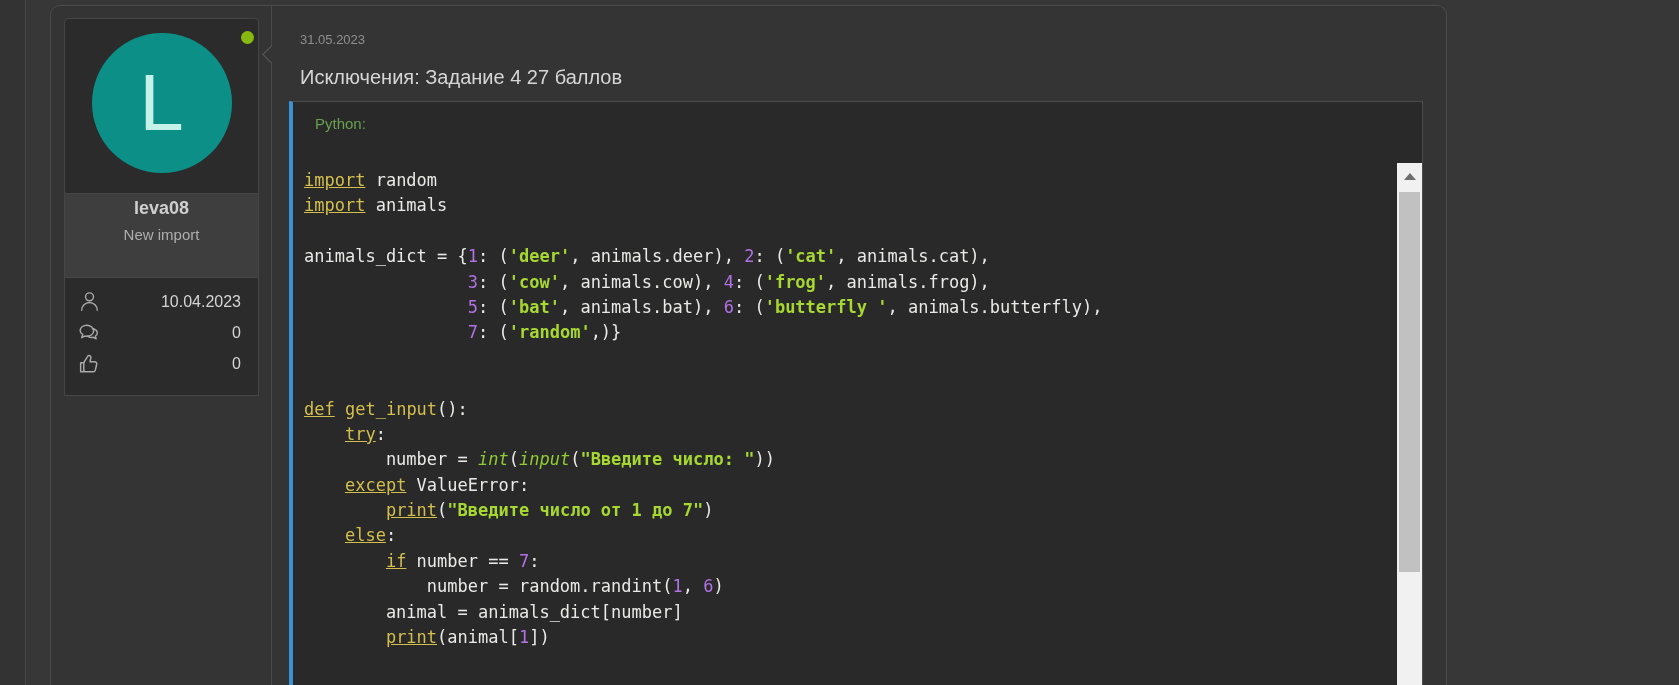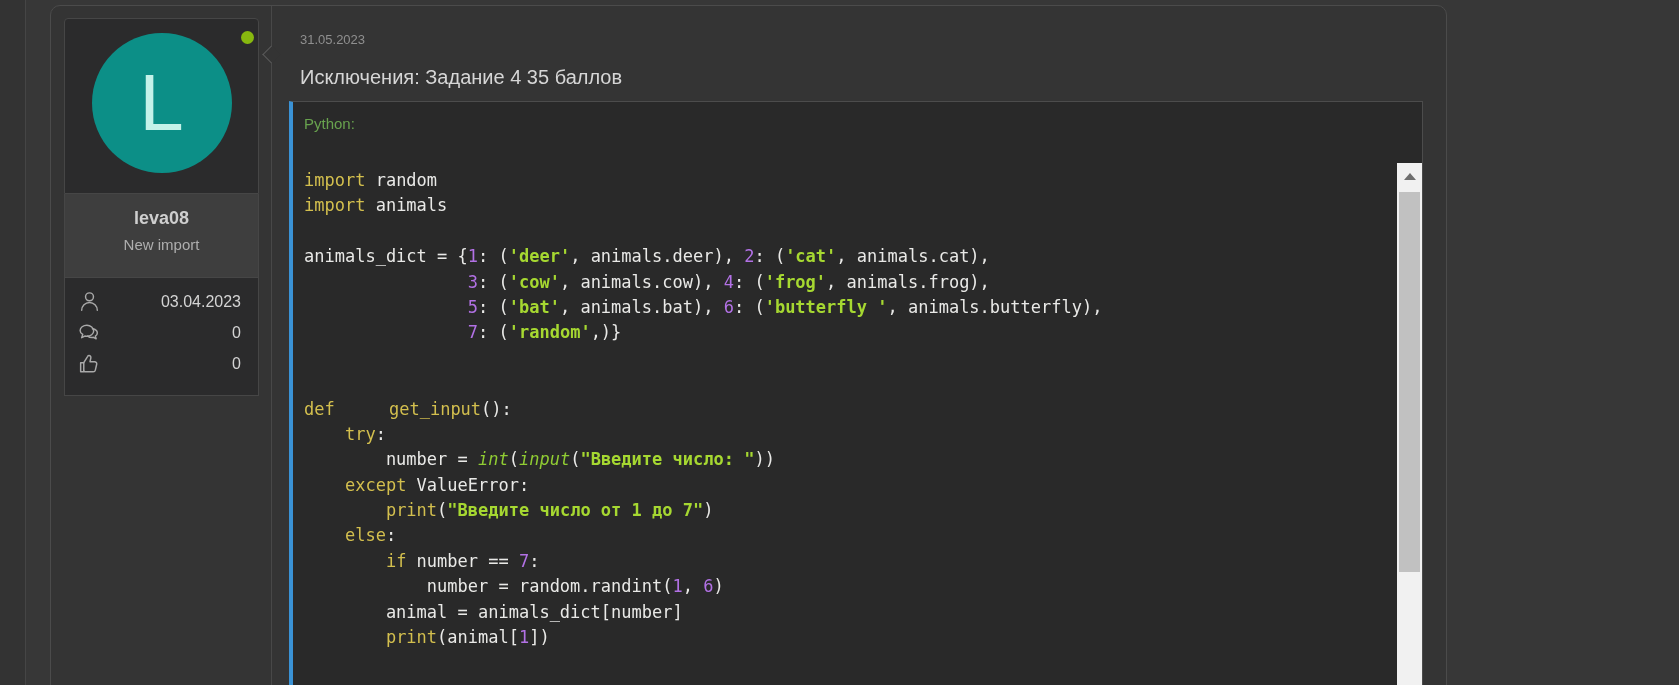--- a/index.html
+++ b/index.html
@@ -38,21 +38,21 @@
     font-size:80px; line-height:1; font-weight:400;
     font-family:"Liberation Sans", sans-serif;
   }
   .online-dot {
     position:absolute; right:4px; top:12px; width:13px; height:13px;
     border-radius:50%; background: var(--online-dot, #87b80f);
   }
   .user-name-box {
     height:84px; background: var(--username-bg, #3e3e3e);
     border:1px solid #464646; border-top:none;
-    text-align:center; padding-top:14px;
+    text-align:center; padding-top:4px;
   }
   .username { font-size:18px; font-weight:bold; color:#cfcfcf; cursor:pointer; }
   .user-role { font-size:15px; color:#aeaeae; margin-top:7px; }
   .user-stats {
     height:118px; background: var(--panel-bg, #2b2b2c);
     border:1px solid #464646; border-top:none;
     padding:8px 17px 0 12px;
   }
   .stat-row { display:flex; align-items:center; height:31px; }
   .stat-row svg { width:25px; height:25px; stroke:#a9a9a9; fill:none;
@@ -74,36 +74,36 @@
   .msg-title { position:absolute; left:28px; top:60px; font-size:20px; color:#d6d6d6; }
 
   
   .code-block {
     position:absolute; left:17px; top:95px; width:1134px; height:640px;
     background: var(--code-bg, #292929);
     border:1px solid #4c4c4c;
     border-left:4px solid var(--code-accent, #3a92d5);
   }
   .code-lang {
-    padding:13px 0 0 11px; font-size:15px;
+    padding:13px 0 0 22px; font-size:15px;
     color: var(--lang-label, #68a24e);
   }
   .code-scroll {
     position:absolute; left:0; top:61px; right:0; bottom:0; overflow:hidden;
   }
   .code-pre {
     padding:5px 30px 0 11px;
     font-family:"DejaVu Sans Mono","Liberation Mono",monospace;
     font-size:17px; line-height:25.4px;
     color: var(--plain-code, #e9e9e7);
     white-space:pre;
   }
   .code-line { height:25.4px; }
-  .tok-k { color: var(--keyword, #d3bf4e); }
-  .tok-f { color: var(--keyword, #d3bf4e); margin-left: 44px; }
+  .tok-k { color: var(--keyword, #d3bf4e); text-decoration: underline; }
+  .tok-f { color: var(--keyword, #d3bf4e); }
   .tok-b { color: var(--builtin, #90cc33); font-style: italic; }
   .tok-s { color: var(--string, #a6d831); font-weight: bold; }
   .tok-n { color: var(--number, #b271e5); }
   .tok-p { color: var(--plain-code, #e9e9e7); }
 
   
   .scrollbar {
     position:absolute; top:0; right:0; width:25px; bottom:0;
     background: var(--scrollbar-track, #f1f1f1);
   }
@@ -139,21 +139,21 @@
     <div class="user-name-box">
       <div class="username">leva08</div>
       <div class="user-role">New import</div>
     </div>
     <div class="user-stats">
       <div class="stat-row">
         <svg viewBox="0 0 24 24">
           <circle cx="12" cy="7.5" r="3.8"></circle>
           <path d="M4.5 20.5c0-4.1 3.4-7.5 7.5-7.5s7.5 3.4 7.5 7.5"></path>
         </svg>
-        <div class="stat-val">03.04.2023</div>
+        <div class="stat-val">10.04.2023</div>
       </div>
       <div class="stat-row">
         <svg viewBox="0 0 24 24">
           <path d="M9.5 5C5.9 5 3 7.2 3 10c0 1.6 1 3 2.5 3.9L4.5 17l3-1.6c.6.1 1.3.2 2 .2 3.6 0 6.5-2.2 6.5-5S13.1 5 9.5 5z"></path>
           <path d="M14.8 8.4c2.8.4 4.7 2.1 4.7 4.1 0 1.2-.7 2.3-1.9 3l.8 2.5-2.6-1.4c-.5.1-1 .2-1.6.2-1.5 0-2.9-.5-3.9-1.3"></path>
         </svg>
         <div class="stat-val">0</div>
       </div>
       <div class="stat-row">
         <svg viewBox="0 0 24 24">
@@ -161,21 +161,21 @@
           <path d="M6.5 19.3c.6.4 1.3.7 2.1.7h6.9c1 0 1.9-.7 2.1-1.7l1.3-5.6c.3-1.2-.7-2.4-2-2.4h-4.4l.8-3.8c.2-1.1-.6-2.1-1.7-2.1-.6 0-1.2.3-1.5.9L6.5 11.2"></path>
         </svg>
         <div class="stat-val">0</div>
       </div>
     </div>
   </div>
 
   <div class="msg-col">
     <div class="msg-arrow"></div>
     <div class="msg-date">31.05.2023</div>
-    <div class="msg-title">Исключения: Задание 4 35 баллов</div>
+    <div class="msg-title">Исключения: Задание 4 27 баллов</div>
 
     <div class="code-block">
       <div class="code-lang">Python:</div>
       <div class="code-scroll">
         <pre class="code-pre"><div class="code-line"><span class="tok-k">import</span><span class="tok-p"> random</span></div><div class="code-line"><span class="tok-k">import</span><span class="tok-p"> animals</span></div><div class="code-line">&nbsp;</div><div class="code-line"><span class="tok-p">animals_dict = {</span><span class="tok-n">1</span><span class="tok-p">: (</span><span class="tok-s">'deer'</span><span class="tok-p">, animals.deer), </span><span class="tok-n">2</span><span class="tok-p">: (</span><span class="tok-s">'cat'</span><span class="tok-p">, animals.cat),</span></div><div class="code-line"><span class="tok-p">                </span><span class="tok-n">3</span><span class="tok-p">: (</span><span class="tok-s">'cow'</span><span class="tok-p">, animals.cow), </span><span class="tok-n">4</span><span class="tok-p">: (</span><span class="tok-s">'frog'</span><span class="tok-p">, animals.frog),</span></div><div class="code-line"><span class="tok-p">                </span><span class="tok-n">5</span><span class="tok-p">: (</span><span class="tok-s">'bat'</span><span class="tok-p">, animals.bat), </span><span class="tok-n">6</span><span class="tok-p">: (</span><span class="tok-s">'butterfly '</span><span class="tok-p">, animals.butterfly),</span></div><div class="code-line"><span class="tok-p">                </span><span class="tok-n">7</span><span class="tok-p">: (</span><span class="tok-s">'random'</span><span class="tok-p">,)}</span></div><div class="code-line">&nbsp;</div><div class="code-line">&nbsp;</div><div class="code-line"><span class="tok-k">def</span><span class="tok-p"> </span><span class="tok-f">get_input</span><span class="tok-p">():</span></div><div class="code-line"><span class="tok-p">    </span><span class="tok-k">try</span><span class="tok-p">:</span></div><div class="code-line"><span class="tok-p">        number = </span><span class="tok-b">int</span><span class="tok-p">(</span><span class="tok-b">input</span><span class="tok-p">(</span><span class="tok-s">"Введите число: "</span><span class="tok-p">))</span></div><div class="code-line"><span class="tok-p">    </span><span class="tok-k">except</span><span class="tok-p"> ValueError:</span></div><div class="code-line"><span class="tok-p">        </span><span class="tok-k">print</span><span class="tok-p">(</span><span class="tok-s">"Введите число от 1 до 7"</span><span class="tok-p">)</span></div><div class="code-line"><span class="tok-p">    </span><span class="tok-k">else</span><span class="tok-p">:</span></div><div class="code-line"><span class="tok-p">        </span><span class="tok-k">if</span><span class="tok-p"> number == </span><span class="tok-n">7</span><span class="tok-p">:</span></div><div class="code-line"><span class="tok-p">            number = random.randint(</span><span class="tok-n">1</span><span class="tok-p">, </span><span class="tok-n">6</span><span class="tok-p">)</span></div><div class="code-line"><span class="tok-p">        animal = animals_dict[number]</span></div><div class="code-line"><span class="tok-p">        </span><span class="tok-k">print</span><span class="tok-p">(animal[</span><span class="tok-n">1</span><span class="tok-p">])</span></div></pre>
         <div class="scrollbar">
           <div class="sb-btn">
             <div class="sb-up-arrow"></div>
           </div>
           <div class="sb-thumb"></div>

